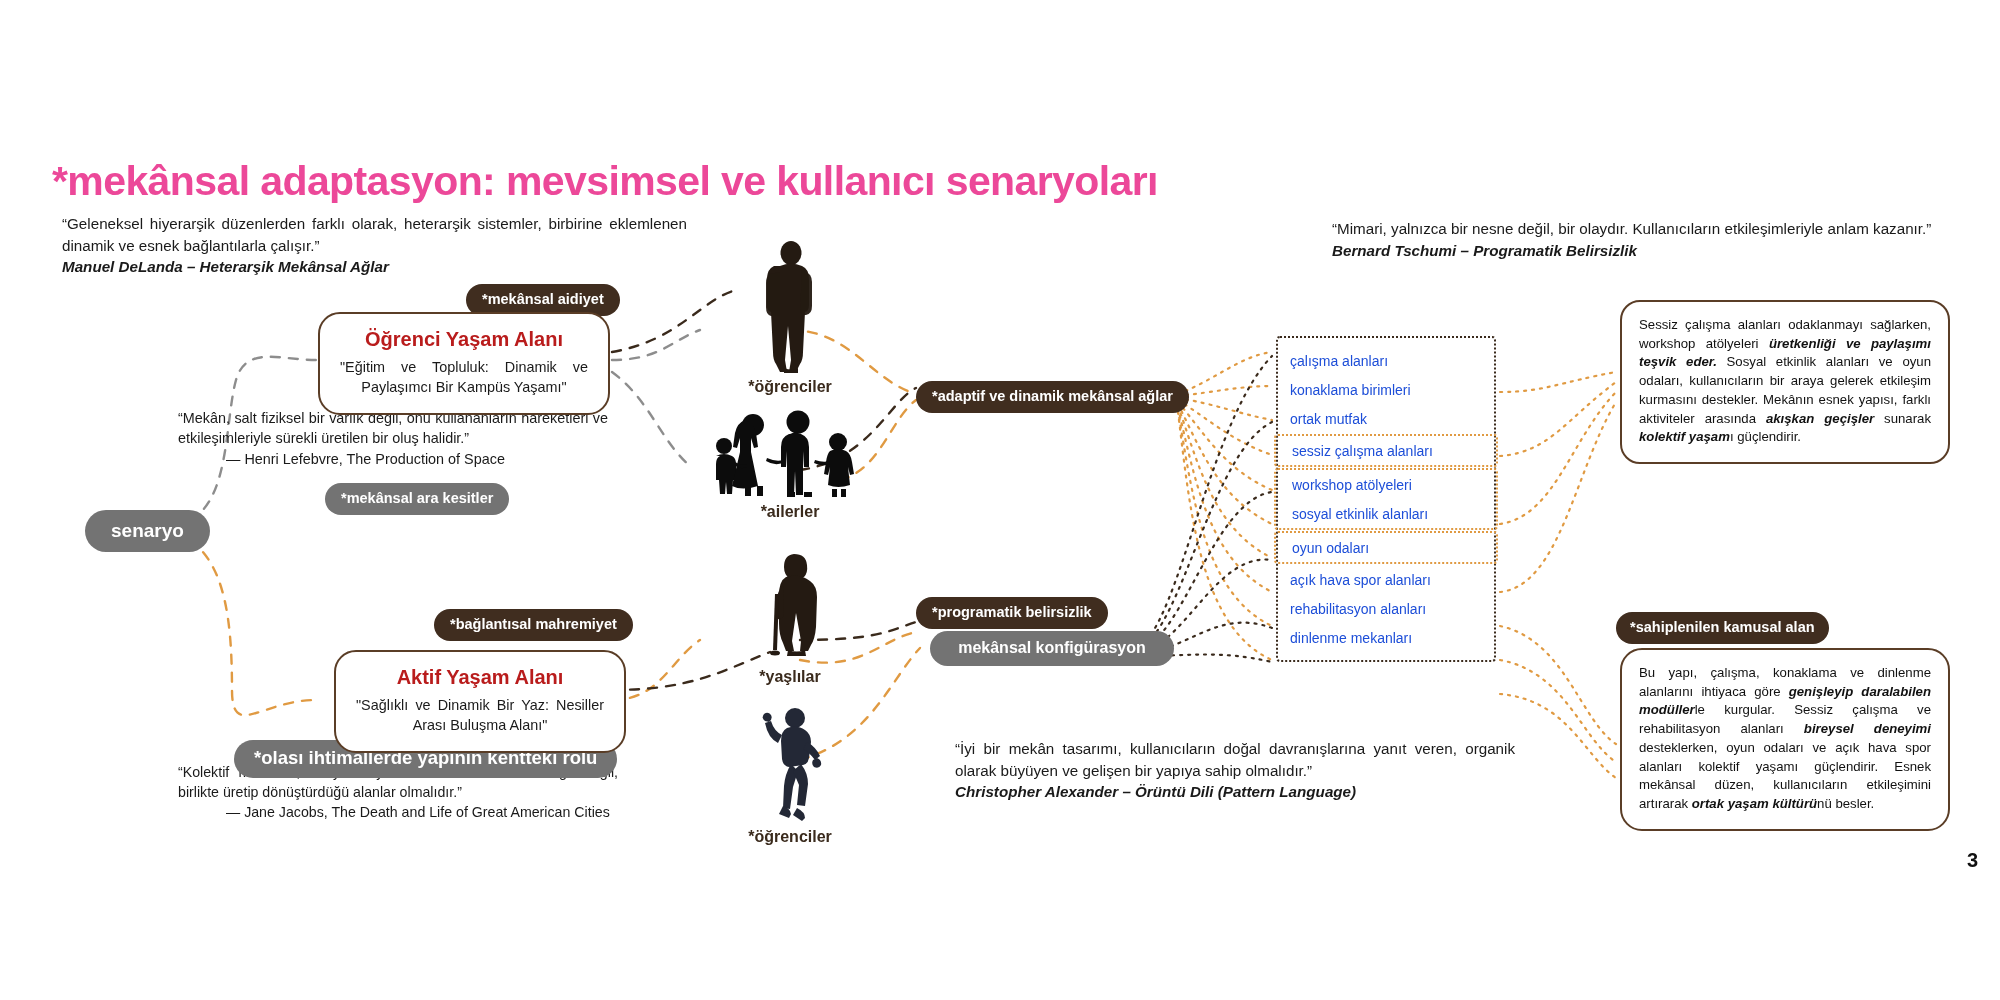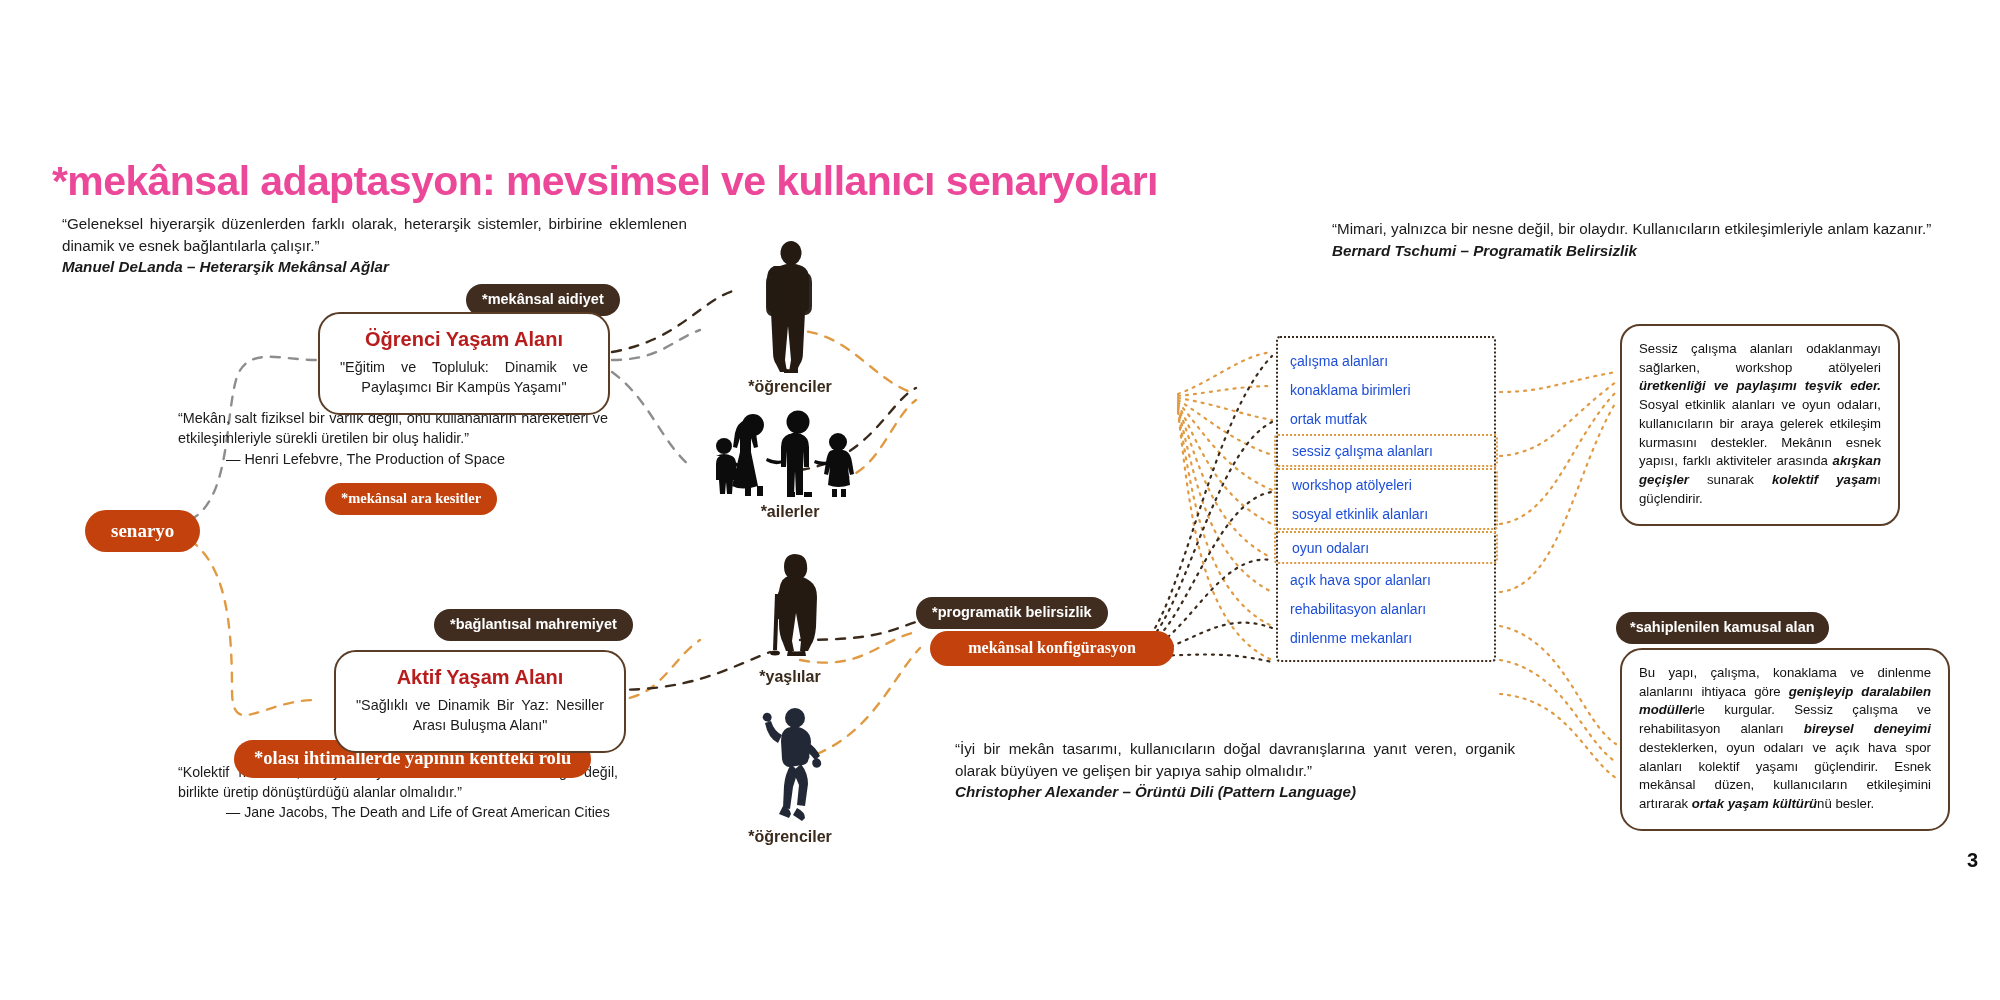--- a/index.html
+++ b/index.html
@@ -72,21 +72,21 @@
   .pill {
     display: inline-block;
     border-radius: 999px;
     color: #ffffff;
     font-weight: bold;
     white-space: nowrap;
     text-align: center;
     line-height: 1;
   }
   .pill-dark { background: #402d1f; }
-  .pill-mid  { background: #c2410c; font-family: Liberation Serif, serif; }
+  .pill-mid  { background: #737373; }
 
   #pill-aidiyet     { left: 466px; top: 284px; padding: 8px 16px 9px; font-size: 14.5px; }
   #pill-arakesit    { left: 325px; top: 483px; padding: 8px 16px 9px; font-size: 14.5px; }
   #pill-mahremiyet  { left: 434px; top: 609px; padding: 8px 16px 9px; font-size: 14.5px; }
   #pill-senaryo     { left: 85px; top: 510px; padding: 11px 26px 12px; font-size: 19px; }
   #pill-olasi       { left: 234px; top: 740px; padding: 9px 20px 10px; font-size: 18.5px; }
   #pill-adaptif     { left: 916px; top: 381px; padding: 8px 16px 9px; font-size: 14.5px; }
   #pill-programatik { left: 916px; top: 597px; padding: 8px 16px 9px; font-size: 14.5px; }
   #pill-konfig      { left: 930px; top: 631px; padding: 9px 22px 10px; font-size: 16px; min-width: 200px; }
   #pill-sahiplenme  { left: 1616px; top: 612px; padding: 8px 14px 9px; font-size: 14.5px; }
@@ -121,21 +121,21 @@
     border: 2.6px solid #5a3d26;
     border-radius: 20px;
     background: #ffffff;
     box-sizing: border-box;
     font-size: 13.2px;
     line-height: 1.42;
     text-align: justify;
     color: #111;
   }
   .infobox b { font-style: italic; font-weight: bold; }
-  #box-sessiz      { left: 1620px; top: 300px; width: 280px; padding: 14px 17px 15px; margin-top: 24px; }
+  #box-sessiz      { left: 1620px; top: 300px; width: 330px; padding: 14px 17px 15px; }
   #box-sahiplenme  { left: 1620px; top: 648px; width: 330px; padding: 14px 17px 15px; border-radius: 22px; }
 
   
   #program-list {
     left: 1276px; top: 336px;
     width: 220px;
     border: 2px dotted #3a2a1c;
     border-radius: 4px;
     box-sizing: border-box;
     padding: 8px 0 8px 0;
@@ -271,20 +271,21 @@
   <div class="abs quote" id="q-alexander">
     <span>“İyi bir mekân tasarımı, kullanıcıların doğal davranışlarına yanıt veren, organik olarak büyüyen ve gelişen bir yapıya sahip olmalıdır.”</span>
     <span class="src">Christopher Alexander – Örüntü Dili (Pattern Language)</span>
   </div>
 
   <div class="abs pill pill-mid" id="pill-senaryo">senaryo</div>
   <div class="abs pill pill-dark" id="pill-aidiyet">*mekânsal aidiyet</div>
   <div class="abs pill pill-mid" id="pill-arakesit">*mekânsal ara kesitler</div>
   <div class="abs pill pill-dark" id="pill-mahremiyet">*bağlantısal mahremiyet</div>
   <div class="abs pill pill-mid" id="pill-olasi">*olası ihtimallerde yapının kentteki rolü</div>
+  <div class="abs pill pill-dark" id="pill-adaptif">*adaptif ve dinamik mekânsal ağlar</div>
   <div class="abs pill pill-dark" id="pill-programatik">*programatik belirsizlik</div>
   <div class="abs pill pill-mid" id="pill-konfig">mekânsal konfigürasyon</div>
   <div class="abs pill pill-dark" id="pill-sahiplenme">*sahiplenilen kamusal alan</div>
 
   <div class="abs card" id="card-ogrenci">
     <div class="card-title">Öğrenci Yaşam Alanı</div>
     <div class="card-sub">"Eğitim ve Topluluk: Dinamik ve Paylaşımcı Bir Kampüs Yaşamı"</div>
   </div>
 
   <div class="abs card" id="card-aktif">

